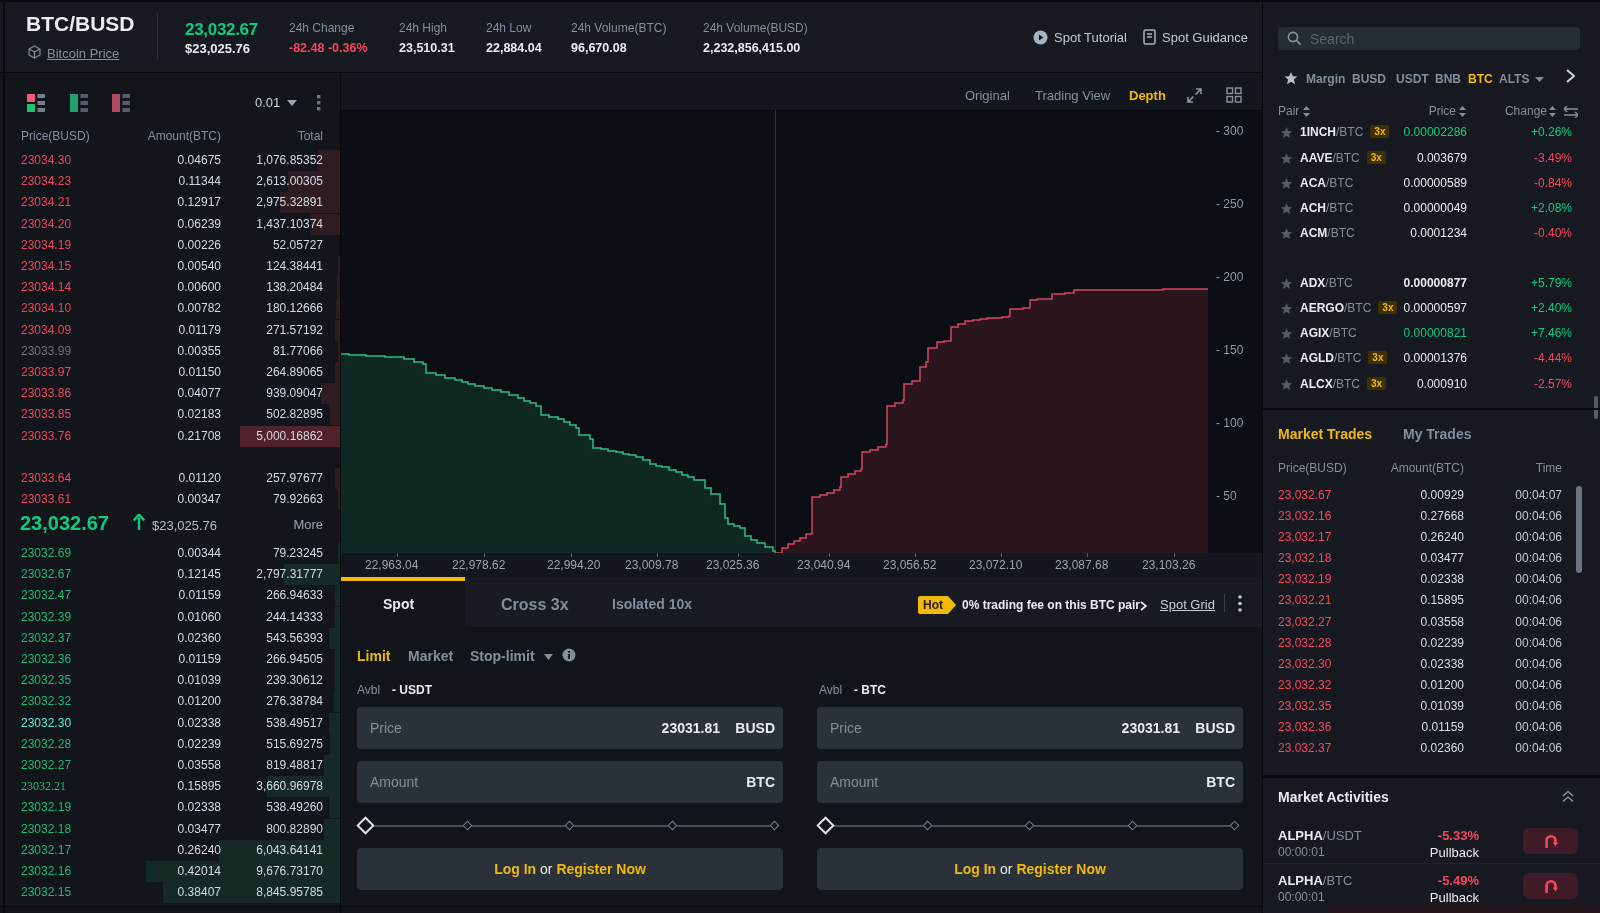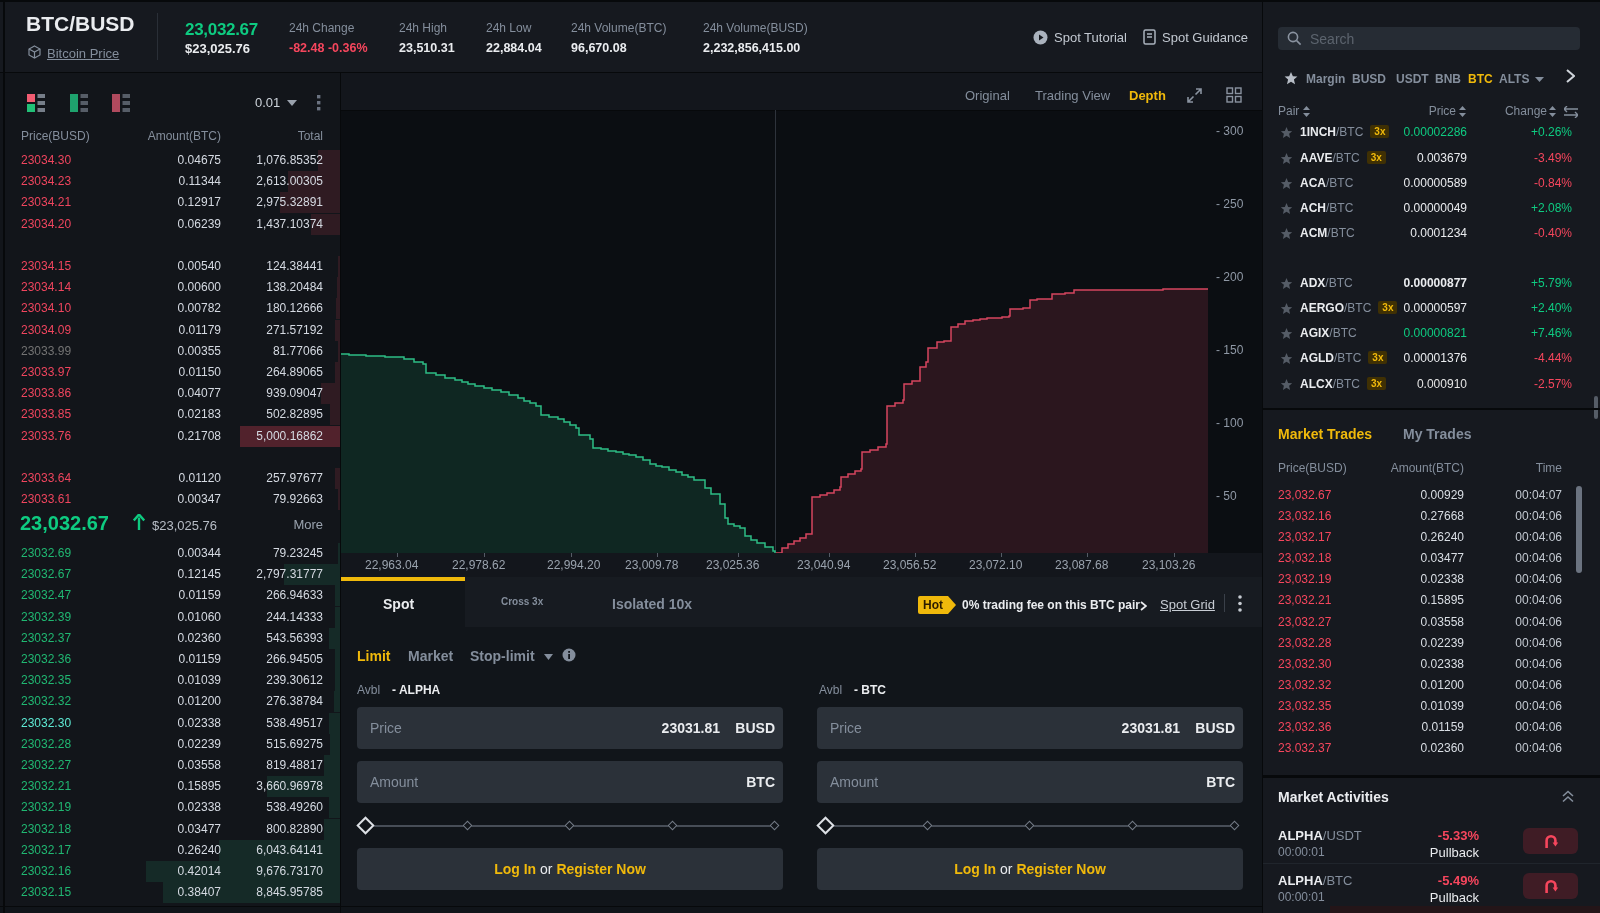--- a/index.html
+++ b/index.html
@@ -118,20 +118,25 @@
         <span class="p" style="color:#f0455e;">23034.21</span>
         <span class="a">0.12917</span>
         <span class="t">2,975.32891</span>
       </div>
     <div class="obrow" style="top:141px;">
         <span class="bar rbar" style="width:29px;"></span>
         <span class="p" style="color:#f0455e;">23034.20</span>
         <span class="a">0.06239</span>
         <span class="t">1,437.10374</span>
       </div>
+    <div class="obrow" style="top:162px;">
+        <span class="p" style="color:#f0455e;">23034.19</span>
+        <span class="a">0.00226</span>
+        <span class="t">52.05727</span>
+      </div>
     <div class="obrow" style="top:183px;">
         <span class="bar rbar" style="width:2px;"></span>
         <span class="p" style="color:#f0455e;">23034.15</span>
         <span class="a">0.00540</span>
         <span class="t">124.38441</span>
       </div>
     <div class="obrow" style="top:204px;">
         <span class="bar rbar" style="width:3px;"></span>
         <span class="p" style="color:#f0455e;">23034.14</span>
         <span class="a">0.00600</span>
@@ -261,21 +266,21 @@
         <span class="t">515.69275</span>
       </div>
     <div class="obrow" style="top:682px;">
         <span class="bar gbar" style="width:16px;"></span>
         <span class="p" style="color:#20b872;">23032.27</span>
         <span class="a">0.03558</span>
         <span class="t">819.48817</span>
       </div>
     <div class="obrow" style="top:703px;">
         <span class="bar gbar" style="width:73px;"></span>
-        <span class="p" style="color:#20b872;">23032.21</span>
+        <span class="p" style="color:#20b872;font-family:Liberation Serif, serif;">23032.21</span>
         <span class="a">0.15895</span>
         <span class="t">3,660.96978</span>
       </div>
     <div class="obrow" style="top:724px;">
         <span class="bar gbar" style="width:11px;"></span>
         <span class="p" style="color:#20b872;">23032.19</span>
         <span class="a">0.02338</span>
         <span class="t">538.49260</span>
       </div>
     <div class="obrow" style="top:746px;">
@@ -351,21 +356,21 @@
     <div class="abs" style="left:316px;top:480px;width:1px;height:4px;background:#555c66;"></div>
     <div class="abs" style="left:397px;top:480px;width:1px;height:4px;background:#555c66;"></div>
     <div class="abs" style="left:488px;top:480px;width:1px;height:4px;background:#555c66;"></div>
     <div class="abs" style="left:574px;top:480px;width:1px;height:4px;background:#555c66;"></div>
     <div class="abs" style="left:660px;top:480px;width:1px;height:4px;background:#555c66;"></div>
     <div class="abs" style="left:746px;top:480px;width:1px;height:4px;background:#555c66;"></div>
     <div class="abs" style="left:833px;top:480px;width:1px;height:4px;background:#555c66;"></div>
   </div>
   <div class="abs" id="tabstrip">
     <div class="abs" style="left:123px;top:0;width:1px;height:50px;background:#07090b;"></div>
-    <div class="abs b" style="left:160px;top:19px;font-size:10px;color:#848e9c;">Cross 3x</div>
+    <div class="abs b" style="left:160px;top:19px;font-size:16px;color:#848e9c;">Cross 3x</div>
     <div class="abs b" style="left:271px;top:19px;font-size:14px;color:#848e9c;">Isolated 10x</div>
     <svg class="abs" style="left:577px;top:19px;" width="39" height="18" viewBox="0 0 39 18">
         <path d="M2 0 H30 L38 9 L30 18 H2 A2 2 0 0 1 0 16 V2 A2 2 0 0 1 2 0 Z" fill="#f0b90b"></path>
         <text x="5" y="13" font-size="12" font-weight="700" fill="#2b1c00" font-family="Liberation Sans">Hot</text>
       </svg>
     <div class="abs b w" style="left:621px;top:21px;font-size:12px;">0% trading fee on this BTC pair</div>
     <svg class="abs" style="left:799px;top:24px;" width="7" height="10" viewBox="0 0 7 10">
         <path d="M1 1 L6 5 L1 9" stroke="#eaecef" stroke-width="1.8" fill="none"></path>
       </svg>
     <div class="abs" style="left:819px;top:20px;font-size:13px;color:#c8cdd4;text-decoration:underline;">Spot Grid</div>
@@ -386,21 +391,21 @@
     <svg class="abs" style="left:203px;top:27px;" width="9" height="6" viewBox="0 0 9 6">
         <path d="M0 0 L4.5 6 L9 0 Z" fill="#848e9c"></path>
       </svg>
     <svg class="abs" style="left:221px;top:21px;" width="14" height="14" viewBox="0 0 14 14">
         <circle cx="7" cy="7" r="6.5" fill="#848e9c"></circle>
         <rect x="6.2" y="6" width="1.8" height="5" fill="#11151a"></rect>
         <rect x="6.2" y="3" width="1.8" height="1.8" fill="#11151a"></rect>
       </svg>
 
     <div class="abs" style="left:16px;top:56px;font-size:12px;color:#848e9c;">Avbl</div>
-    <div class="abs b w" style="left:51px;top:56px;font-size:12px;">- ALPHA</div>
+    <div class="abs b w" style="left:51px;top:56px;font-size:12px;">- USDT</div>
     <div class="inputbox" style="left:16px;top:80px;width:426px;">
         <span class="abs" style="left:13px;color:#848e9c;">Price</span>
         <span class="abs b w" style="right:63px;">23031.81</span>
         <span class="abs b w" style="right:8px;">BUSD</span>
       </div>
     <div class="inputbox" style="left:16px;top:134px;width:426px;">
         <span class="abs" style="left:13px;color:#848e9c;">Amount</span>
         <span class="abs b w" style="right:8px;">BTC</span>
       </div>
     <div class="abs" style="left:24px;top:198px;width:410px;height:2px;background:#474d57;"></div>

